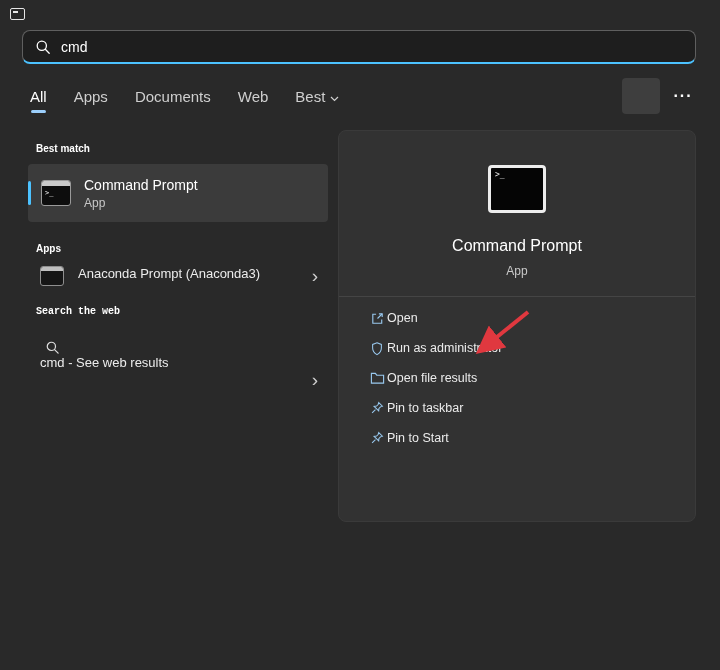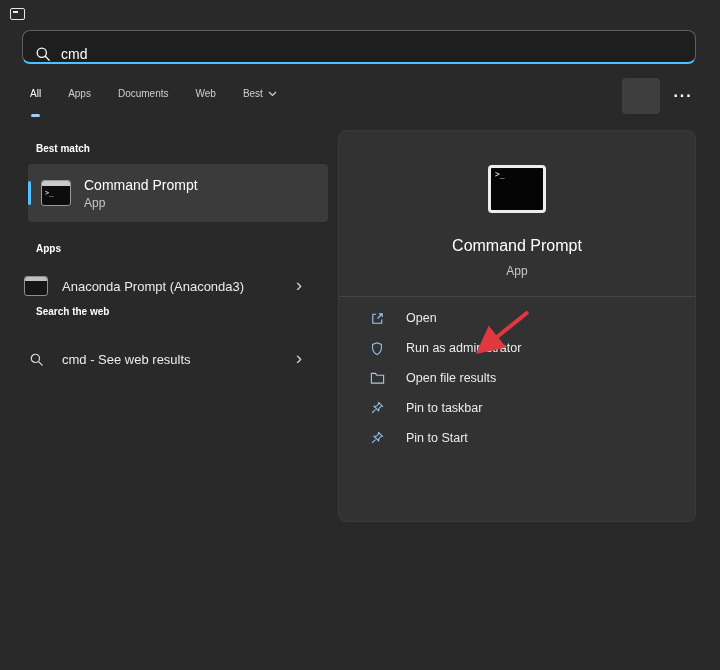--- a/index.html
+++ b/index.html
@@ -10,68 +10,68 @@
   }
   
   .app-badge{ position:absolute; left:10px; top:8px; width:15px; height:12px;
     border:1.5px solid #e6e6e6; border-radius:2px; }
   .app-badge::after{ content:""; position:absolute; left:2px; top:2px; width:5px; height:2px; background:#e6e6e6; }
 
   
   .search-bar{
     position:absolute; left:22px; top:30px; width:674px; height:34px;
     background:#1e1e1e; border:1px solid #5f5f5f; border-bottom:2px solid #4cc2ff;
-    border-radius:8px; display:flex; align-items:flex-end; padding:0 12px;
+    border-radius:8px; display:flex; align-items:center; padding:0 12px;
   }
   .search-bar .icon{ display:flex; margin-right:10px; }
   .search-bar input{
     flex:1; background:transparent; border:none; outline:none;
     color:#fff; font-size:14px; font-family:inherit;
   }
 
   
   .tabs{ position:absolute; left:30px; top:88px; display:flex; gap:27px; align-items:flex-start; }
-  .tab{ font-size:10px; color:#cfcfcf; padding-bottom:18px; position:relative; cursor:default; display:flex; align-items:center; gap:5px;}
+  .tab{ font-size:15px; color:#cfcfcf; padding-bottom:8px; position:relative; cursor:default; display:flex; align-items:center; gap:5px;}
   .tab.selected{ color:#fff; }
   .tab.selected::after{
     content:""; position:absolute; left:1px; right:1px; bottom:0; height:3px;
     border-radius:2px; background:#9ccffb;
   }
   .toolbar-btn{ position:absolute; left:622px; top:78px; width:38px; height:36px;
     background:#3e3e3e; border-radius:4px; }
   .more-btn{ position:absolute; left:668px; top:82px; width:30px; height:28px;
     color:#fff; font-size:16px; font-weight:700; letter-spacing:1px;
     display:flex; align-items:center; justify-content:center; }
 
   
   .heading{ position:absolute; left:36px; font-size:10px; font-weight:700; color:#fff; }
-  .h-best{ top:143px; } .h-apps{ top:243px; } .h-web{ top:306px; }
+  .h-best{ top:143px; } .h-apps{ top:243px; } .h-web{ top:306px;font-family:Liberation Mono, monospace; }
 
   
   .best-item{
     position:absolute; left:28px; top:164px; width:300px; height:58px;
     background:#3b3b3b; border-radius:4px; display:flex; align-items:center;
     padding-left:13px; cursor:default;
   }
   .sel-bar{ position:absolute; left:0; top:17px; width:3px; height:24px; background:#4cc2ff; border-radius:2px; }
   .cmd-icon-sm{
     width:30px; height:26px; background:#0d0d0d; border:1px solid #9a9a9a; border-radius:3px;
     position:relative; margin-right:13px; flex:none;
   }
   .cmd-icon-sm .bar{ position:absolute; left:0; top:0; right:0; height:5px; background:#c9c9c9; border-radius:2px 2px 0 0; }
   .cmd-icon-sm .prompt{ position:absolute; left:3px; top:8px; color:#fff; font-family:"DejaVu Sans Mono",monospace; font-size:7px; }
   .item-title{ font-size:14px; color:#fff; line-height:17px; }
   .item-sub{ font-size:12px; color:#c7c7c7; margin-top:2px; }
 
   .row-item{
-    position:absolute; left:12px; width:300px; display:flex; align-items:center;
+    position:absolute; left:28px; width:300px; display:flex; 
     padding:0 10px 0 12px; border-radius:4px; cursor:default;
   }
   .row-apps{ top:266px; height:40px; }
-  .row-web{ top:340px; height:38px; }
+  .row-web{ top:340px; height:38px;flex-direction:column; }
   .conda-icon{
     width:24px; height:20px; background:#161616; border:1px solid #8f8f8f; border-radius:3px;
     position:relative; margin-right:14px; flex:none;
   }
   .conda-icon::before{ content:""; position:absolute; left:0; top:0; right:0; height:4px; background:#bfbfbf; border-radius:2px 2px 0 0; }
   .row-title{ font-size:13px; color:#ececec; }
   .chevron{ margin-left:auto; color:#cfcfcf; font-size:19px; line-height:1; padding-bottom:3px; }
   .row-web .icon{ display:flex; margin-right:14px; width:24px; justify-content:center; flex:none; }
 
   
@@ -81,21 +81,21 @@
   }
   .cmd-icon-lg{
     width:58px; height:48px; margin:34px auto 0; background:#050505;
     border:3px solid #ededed; border-radius:4px; position:relative;
   }
   .cmd-icon-lg .prompt{ position:absolute; left:4px; top:2px; color:#e8e8e8; font-family:"DejaVu Sans Mono",monospace; font-size:8px; }
   .pv-title{ text-align:center; margin-top:24px; font-size:16px; color:#fff; }
   .pv-sub{ text-align:center; margin-top:9px; font-size:12px; color:#c9c9c9; }
   .divider{ height:1px; background:#454545; margin:18px 0 6px; }
   .actions{ padding-left:30px; }
-  .action{ height:30px; display:flex; align-items:center; gap:21px; font-size:12.5px; color:#ececec; cursor:default; }
+  .action{ height:30px; display:flex; align-items:center; gap:2px; font-size:12.5px; color:#ececec; cursor:default; }
   .action .icon{ display:flex; width:16px; justify-content:center; }
 
   
   .annotation{ position:absolute; left:448px; top:303px; pointer-events:none; }
 </style>
 </head>
 <body>
 
 <div class="screen">
 

